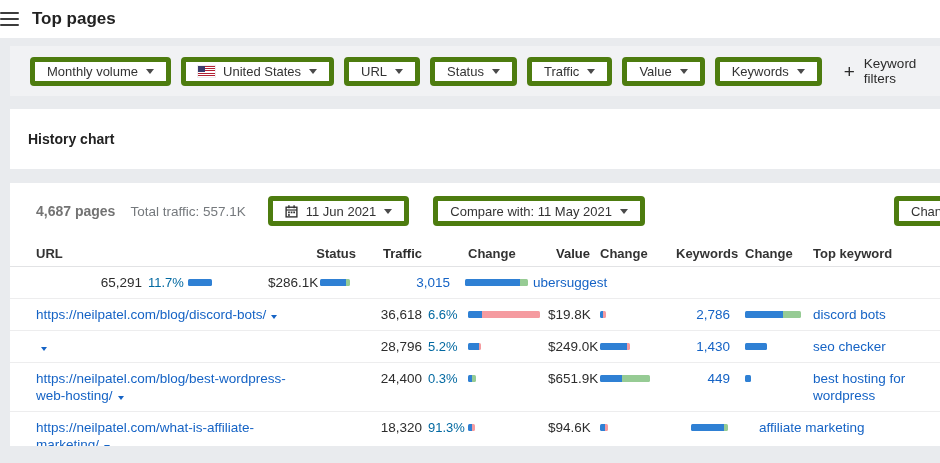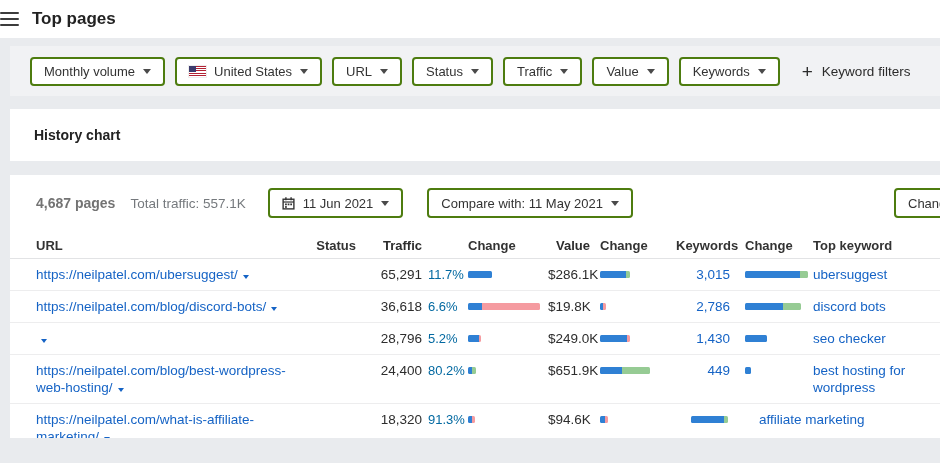--- a/index.html
+++ b/index.html
@@ -9,34 +9,34 @@
   
   .topbar { height:38px; background:#fff; display:flex; align-items:center; }
   .hamburger { width:19px; height:14px; display:flex; flex-direction:column; justify-content:space-between; cursor:pointer; }
   .hamburger span { display:block; height:2px; background:#3c3c3c; border-radius:1px; }
   .page-title { margin-left:13px; font-size:17px; font-weight:700; color:#222; }
 
   .card { margin-left:10px; background:#fff; }
 
   
   .filterbar { margin-top:8px; height:50px; background:#f1f2f4; display:flex; align-items:center; padding-left:20px; }
-  .btn { height:29px; background:#fff; border:2px solid #4d7c0f; border-radius:4px;
+  .btn { height:29px; background:#fff; border:5px solid #4d7c0f; border-radius:4px;
     display:inline-flex; align-items:center; gap:8px; padding:0 12px; font-size:13px; color:#333;
     cursor:pointer; white-space:nowrap; }
   .filterbar .btn { margin-right:10px; }
   .caret { width:0; height:0; border-left:4px solid transparent; border-right:4px solid transparent;
     border-top:5px solid #4a4a4a; display:inline-block; }
   .flag { width:17px; height:11px; position:relative; display:inline-block;
     background:repeating-linear-gradient(#b22234 0 1.1px, #fff 1.1px 2.2px); outline:1px solid #eee; }
   .flag::after { content:''; position:absolute; left:0; top:0; width:7px; height:6px; background:#3c3b6e; }
   .kw-filters { display:inline-flex; align-items:center; gap:9px; margin-left:12px; cursor:pointer; font-size:13.5px; color:#2b2b2b; }
   .plus { font-size:19px; font-weight:400; line-height:1; color:#2b2b2b; }
 
   
-  .history { margin-top:13px; height:52px; display:flex; align-items:center; padding-left:24px; }
+  .history { margin-top:13px; height:60px; display:flex; align-items:center; padding-left:18px; }
   .history .h-title { font-size:14px; font-weight:700; color:#222; }
 
   
   .tablecard { margin-top:14px; height:263px; padding-top:13px; overflow:hidden; }
   .statsrow { display:flex; align-items:center; padding-left:26px; height:30px; }
   .pages-count { font-size:14px; font-weight:700; color:#737373; }
   .total-traffic { margin-left:15px; font-size:13.5px; color:#75797d; }
   .statsrow .btn { height:30px; }
   .date-btn { margin-left:22px; }
   .compare-btn { margin-left:24px; }
@@ -154,21 +154,20 @@
     <div class="c-pct"></div>
     <div class="c-chg1">Change</div>
     <div class="c-value">Value</div>
     <div class="c-chg2">Change</div>
     <div class="c-kw">Keywords</div>
     <div class="c-chg3">Change</div>
     <div class="c-topkw">Top keyword</div>
   </div>
 
   <div class="trow">
-    <div class="c-url"><a class="link">https://neilpatel.com/ubersuggest/</a><span class="caret-link"></span></div>
     <div class="c-status"></div>
     <div class="c-num">65,291</div>
     <div class="c-pct">11.7%</div>
     <div class="c-chg1"><span class="bar">
           <span class="seg" style="width: 24px; background: rgb(47, 128, 212);"></span>
         </span></div>
     <div class="c-value">$286.1K</div>
     <div class="c-chg2"><span class="bar">
           <span class="seg" style="width: 26px; background: rgb(47, 128, 212);"></span>
           <span class="seg" style="width: 4px; background: rgb(150, 203, 148);"></span>
@@ -221,21 +220,21 @@
     <div class="c-chg3"><span class="bar">
           <span class="seg" style="width: 22px; background: rgb(47, 128, 212);"></span>
         </span></div>
     <div class="c-topkw"><a class="link">seo checker</a></div>
   </div>
 
   <div class="trow">
     <div class="c-url"><a class="link">https://neilpatel.com/blog/best-wordpress-web-hosting/</a><span class="caret-link"></span></div>
     <div class="c-status"></div>
     <div class="c-num">24,400</div>
-    <div class="c-pct">80.2%</div>
+    <div class="c-pct">0.3%</div>
     <div class="c-chg1"><span class="bar">
           <span class="seg" style="width: 4px; background: rgb(47, 128, 212);"></span>
           <span class="seg" style="width: 4px; background: rgb(150, 203, 148);"></span>
         </span></div>
     <div class="c-value">$651.9K</div>
     <div class="c-chg2"><span class="bar">
           <span class="seg" style="width: 22px; background: rgb(47, 128, 212);"></span>
           <span class="seg" style="width: 28px; background: rgb(150, 203, 148);"></span>
         </span></div>
     <div class="c-kw"><a class="link">449</a></div>

